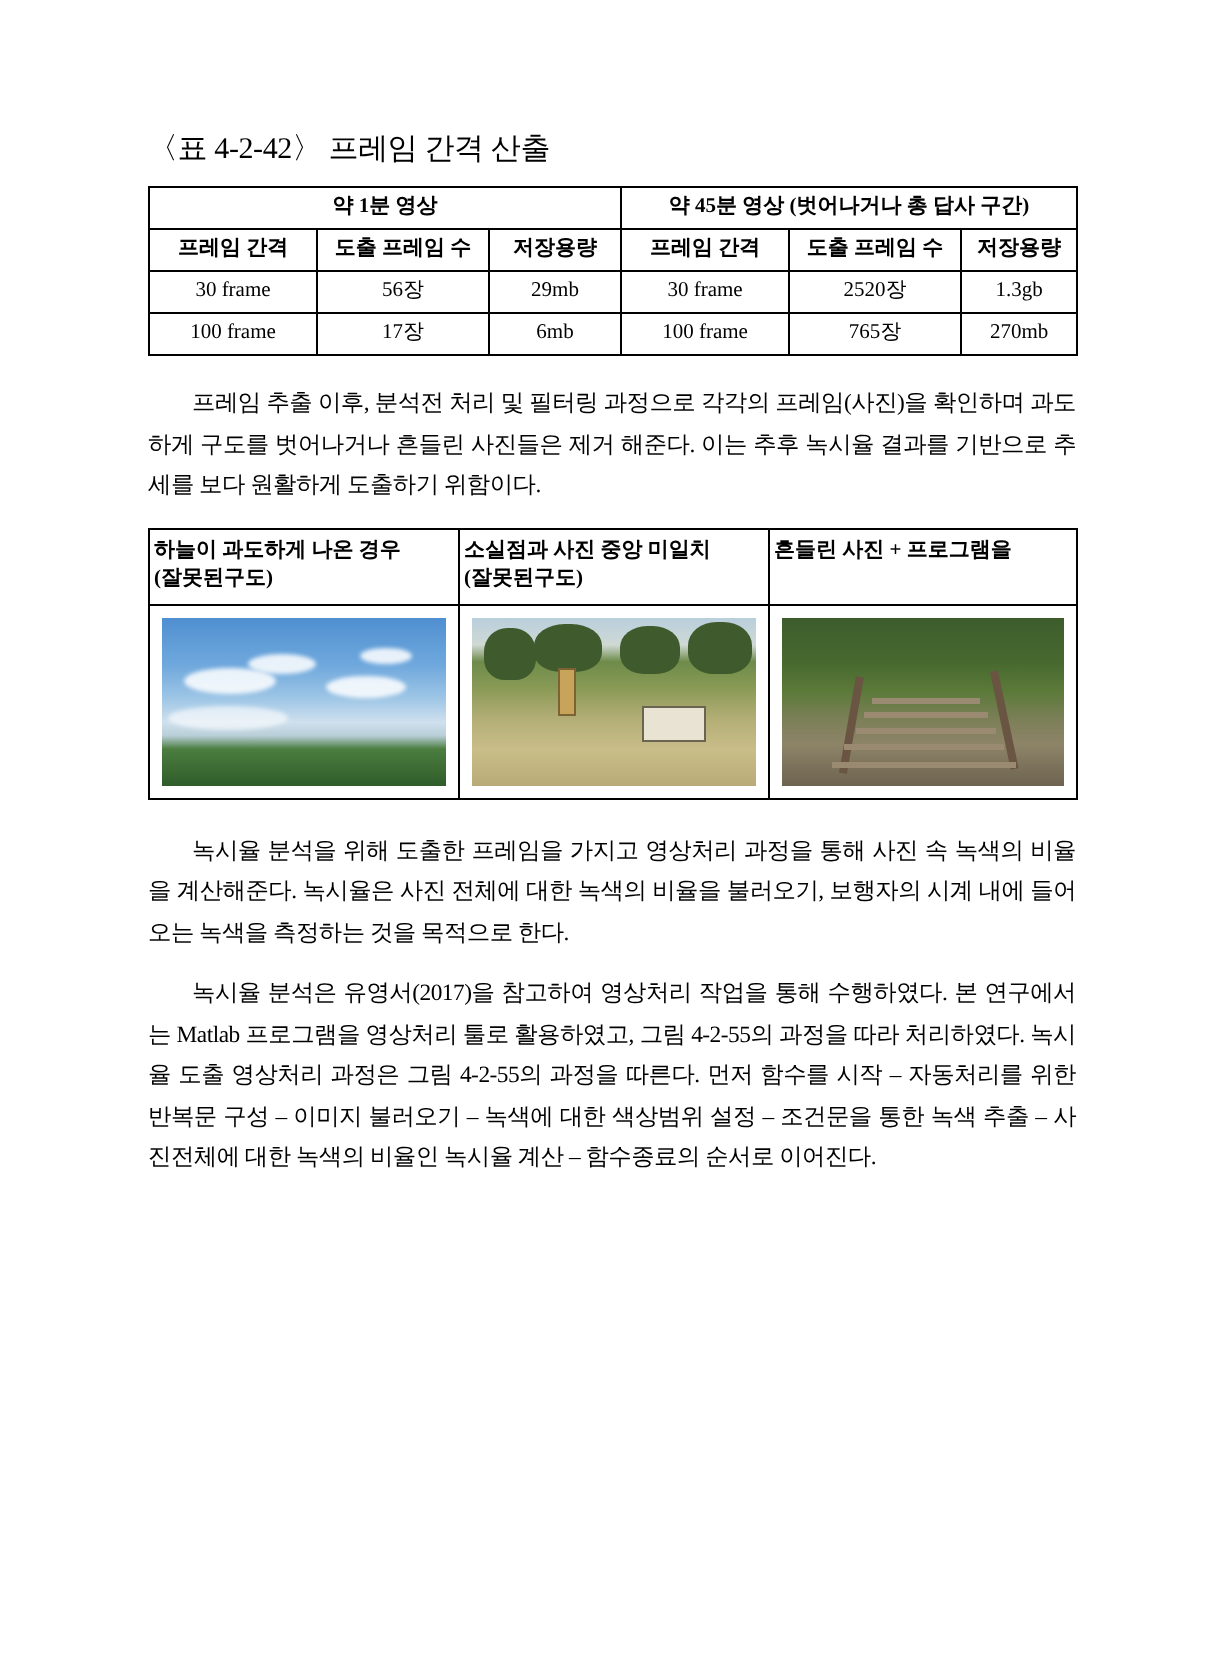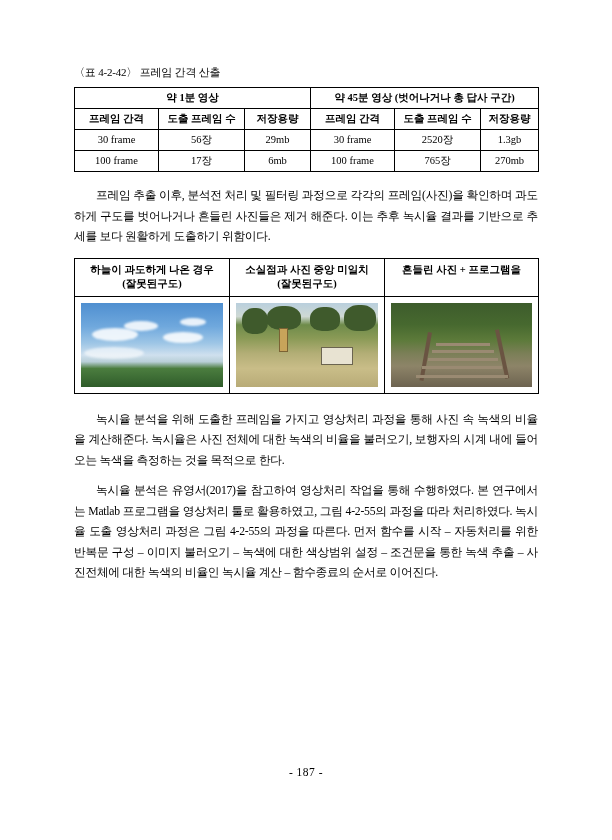--- a/index.html
+++ b/index.html
@@ -24,21 +24,21 @@
     box-sizing: border-box;
   }
   .content {
     position: absolute;
     left: 74px;
     top: 64px;
     width: 464px;
   }
 
   .caption {
-    font-size: 11px;
+    font-size: 15px;
     line-height: 1.5;
     margin: 0 0 6px 0;
     letter-spacing: -0.2px;
   }
 
   
   table.data-table {
     border-collapse: collapse;
     width: 464px;
     margin: 0 0 14px 0;
@@ -77,25 +77,24 @@
     width: 464px;
     margin: 0 0 16px 0;
     table-layout: fixed;
   }
   table.img-table td {
     border: 1px solid #000000;
     padding: 0;
     vertical-align: top;
   }
   table.img-table td.hdr {
-    text-align: center;
     font-size: 10.5px;
     font-weight: bold;
     line-height: 1.4;
-    padding: 4px 12px;
+    padding: 4px 2px;
   }
   .photo {
     width: 100%;
     height: 96px;
     display: block;
     position: relative;
     overflow: hidden;
   }
   .photo-inner {
     position: absolute;
@@ -270,14 +269,13 @@
         </tr>
       </tbody>
     </table>
 
     <p class="body" style="margin-top:14px">녹시율 분석을 위해 도출한 프레임을 가지고 영상처리 과정을 통해 사진 속 녹색의 비율을 계산해준다. 녹시율은 사진 전체에 대한 녹색의 비율을 불러오기, 보행자의 시계 내에 들어오는 녹색을 측정하는 것을 목적으로 한다.</p>
 
     <p class="body">녹시율 분석은 유영서(2017)을 참고하여 영상처리 작업을 통해 수행하였다. 본 연구에서는 Matlab 프로그램을 영상처리 툴로 활용하였고, 그림 4-2-55의 과정을 따라 처리하였다. 녹시율 도출 영상처리 과정은 그림 4-2-55의 과정을 따른다. 먼저 함수를 시작 – 자동처리를 위한 반복문 구성 – 이미지 불러오기 – 녹색에 대한 색상범위 설정 – 조건문을 통한 녹색 추출 – 사진전체에 대한 녹색의 비율인 녹시율 계산 – 함수종료의 순서로 이어진다.</p>
 
   </div>
 
-  <div class="footer">- 187 -</div>
 </div>
 
 </body></html>

